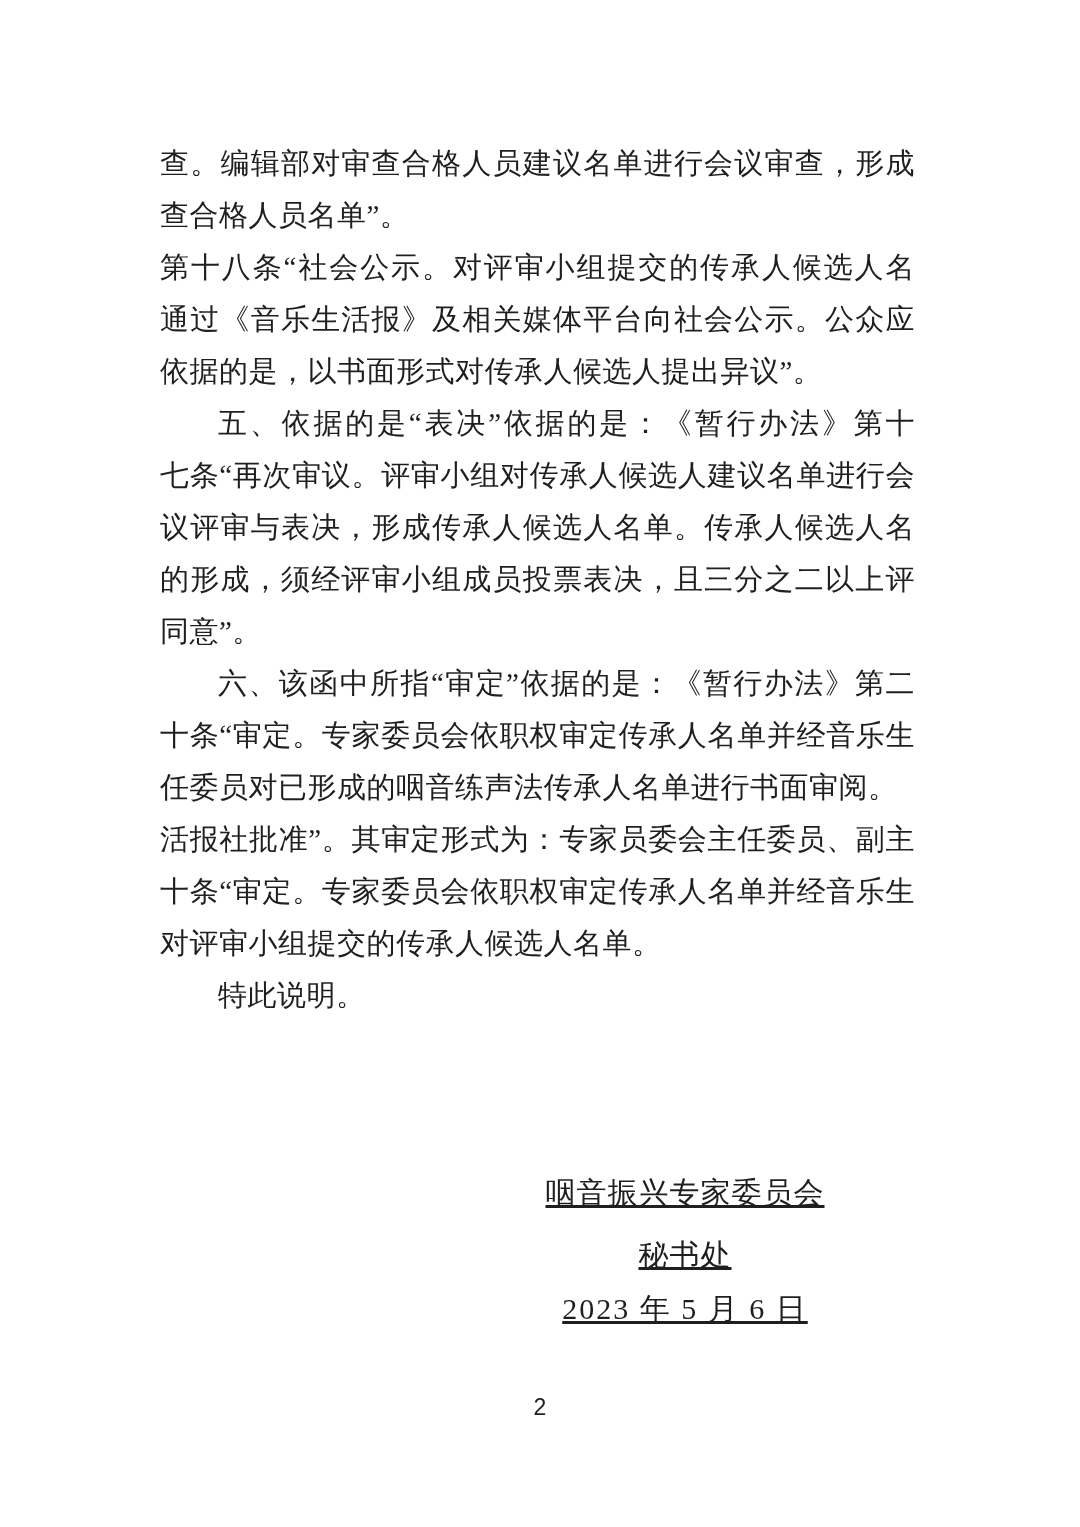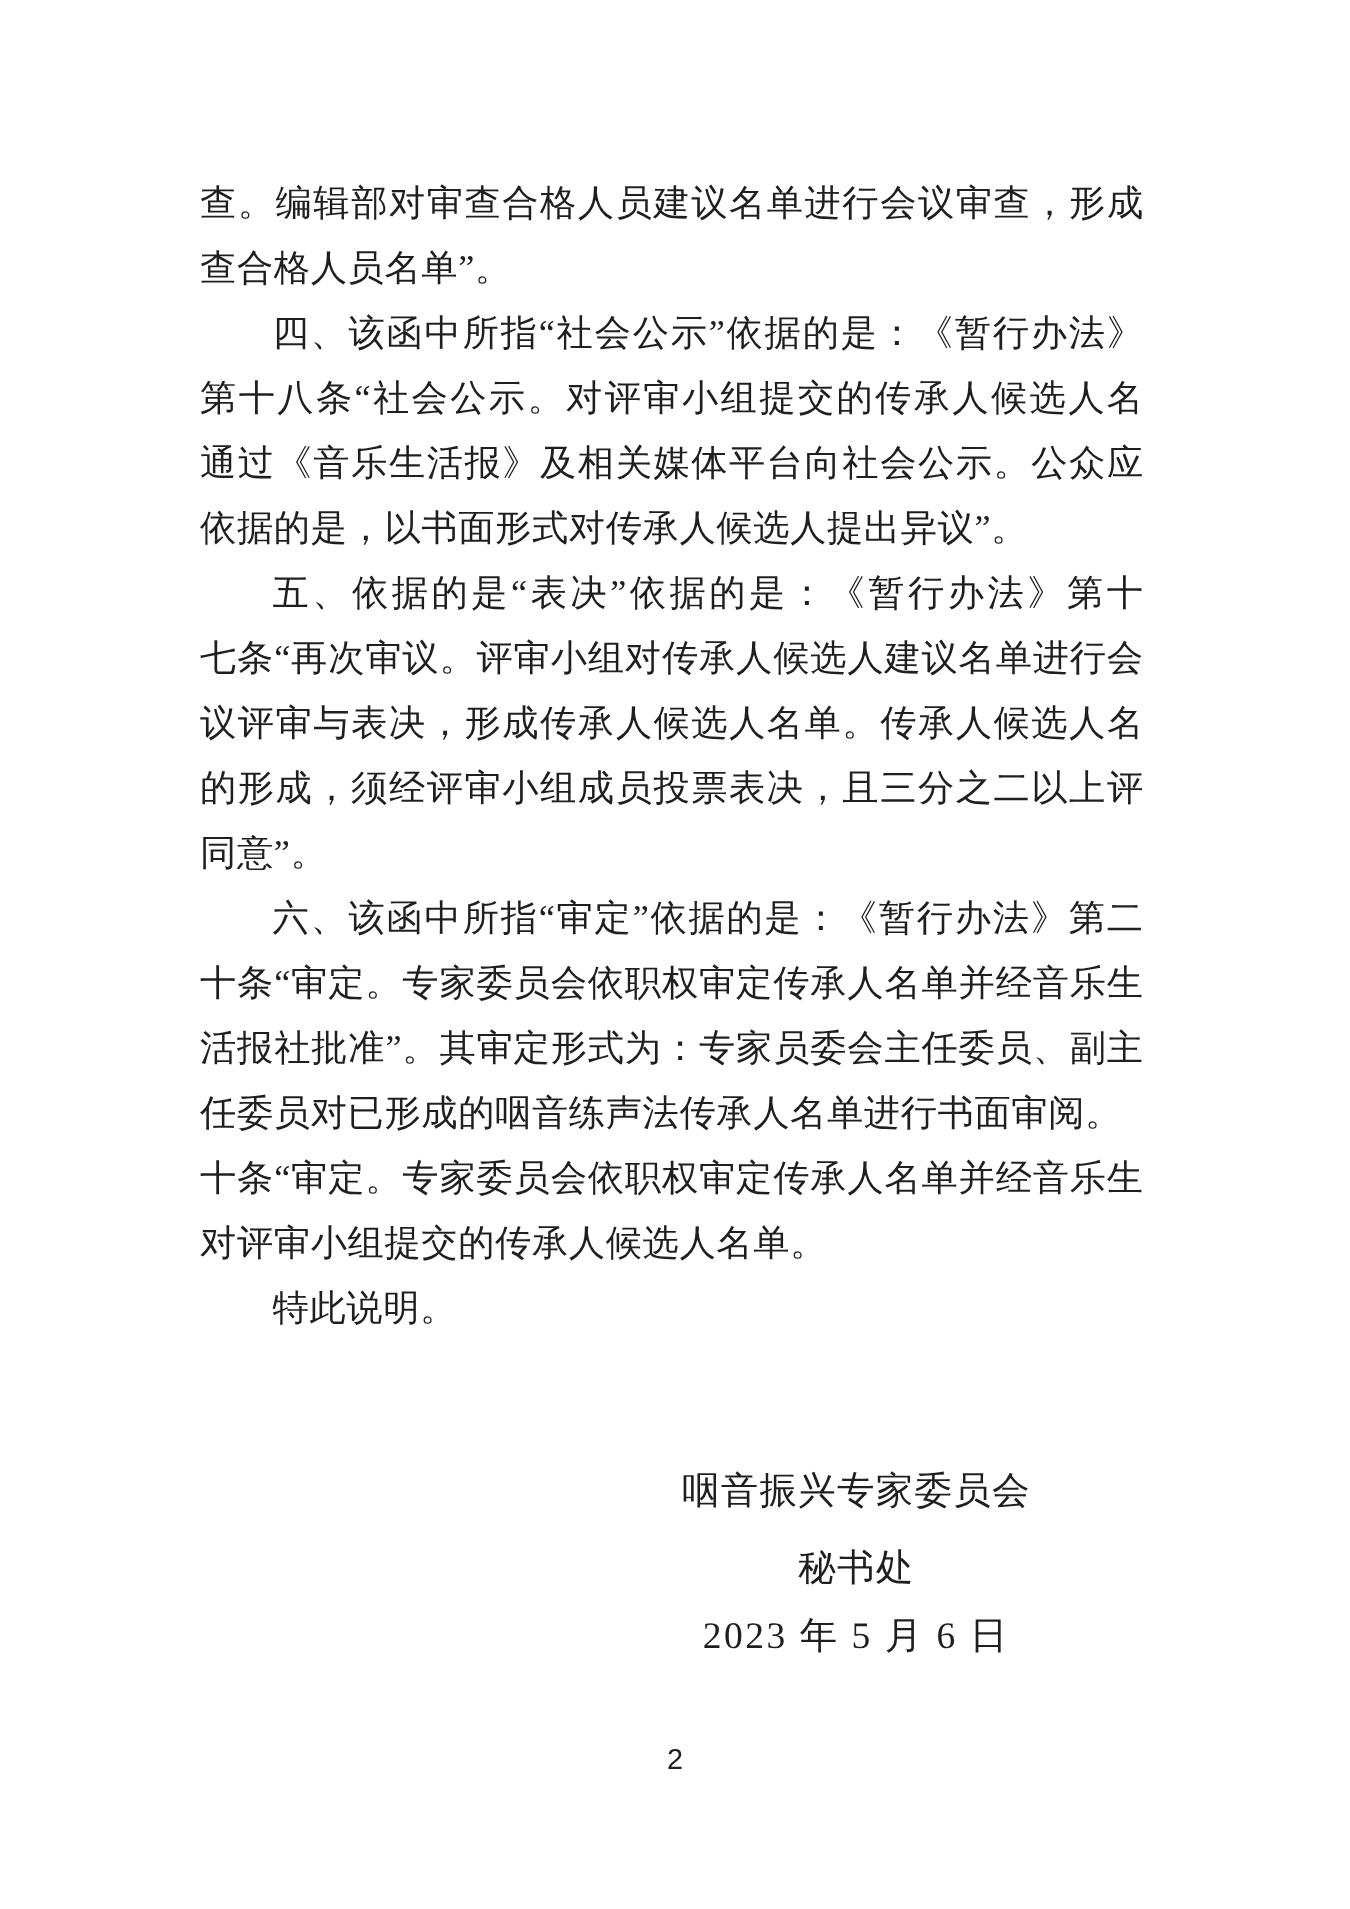--- a/index.html
+++ b/index.html
@@ -38,20 +38,21 @@
   }
   .sig-line {
     position: absolute;
     left: 290px;
     width: 790px;
     height: 50px;
     line-height: 50px;
     text-align: center;
     font-size: 30px;
     letter-spacing: 1px;
+    text-decoration: underline;
   }
   .sig-committee { top: 1168px; }
   .sig-dept      { top: 1230px; }
   .sig-date      { top: 1284px; letter-spacing: 2px; }
   .page-num {
     position: absolute;
     left: 0;
     top: 1392px;
     width: 1080px;
     height: 30px;
@@ -63,33 +64,32 @@
   }
 </style>
 </head>
 <body>
 
 <div class="page">
 
   <div class="doc-body">
     <div class="line justify">查。编辑部对审查合格人员建议名单进行会议审查，形成审</div>
     <div class="line">查合格人员名单”。</div>
-    <div class="line indent justify">四、该函中所指“社会公示”依据的是：《暂行办法》</div>
     <div class="line justify">第十八条“社会公示。对评审小组提交的传承人候选人名单，</div>
     <div class="line justify">通过《音乐生活报》及相关媒体平台向社会公示。公众应在</div>
     <div class="line">依据的是，以书面形式对传承人候选人提出异议”。</div>
     <div class="line indent justify">五、依据的是“表决”依据的是：《暂行办法》第十</div>
     <div class="line justify">七条“再次审议。评审小组对传承人候选人建议名单进行会</div>
     <div class="line justify">议评审与表决，形成传承人候选人名单。传承人候选人名单</div>
     <div class="line justify">的形成，须经评审小组成员投票表决，且三分之二以上评委</div>
     <div class="line">同意”。</div>
     <div class="line indent justify">六、该函中所指“审定”依据的是：《暂行办法》第二</div>
     <div class="line justify">十条“审定。专家委员会依职权审定传承人名单并经音乐生</div>
+    <div class="line">任委员对已形成的咽音练声法传承人名单进行书面审阅。</div>
     <div class="line justify">活报社批准”。其审定形式为：专家员委会主任委员、副主</div>
-    <div class="line">任委员对已形成的咽音练声法传承人名单进行书面审阅。</div>
     <div class="line justify">十条“审定。专家委员会依职权审定传承人名单并经音乐生</div>
     <div class="line">对评审小组提交的传承人候选人名单。</div>
     <div class="line indent">特此说明。</div>
   </div>
 
   <div class="sig-line sig-committee">咽音振兴专家委员会</div>
   <div class="sig-line sig-dept">秘书处</div>
   <div class="sig-line sig-date">2023 年 5 月 6 日</div>
 
   <div class="page-num">2</div>

